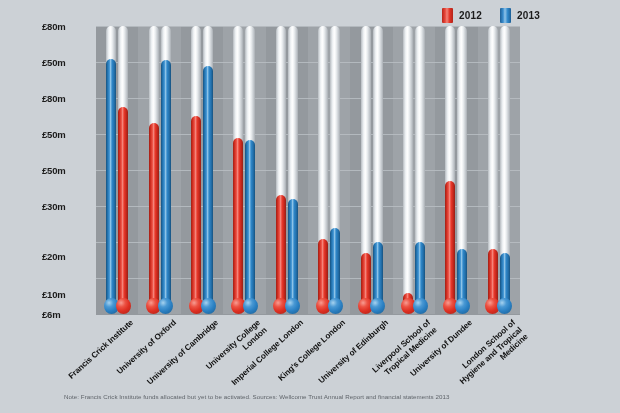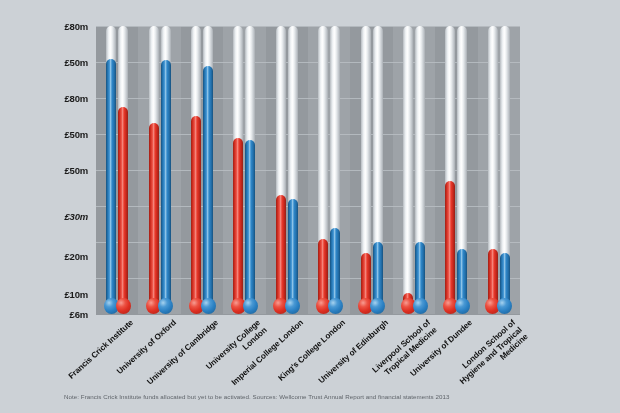--- a/index.html
+++ b/index.html
@@ -60,21 +60,21 @@
     height:1px;
     background:#b9bec3;
     opacity:.85;
   }
   .gridline.base{background:#8a8f94;}
 
   .axis-label{
     position:absolute;
     right:532px;
     width:46px;
-    text-align:right;
+    text-align:left;
     font-size:9.5px;
     font-weight:bold;
     color:#1b1b1b;
     transform:translateY(-50%);
     letter-spacing:-.2px;
     white-space:nowrap;
   }
 
   
   .groups{
@@ -164,20 +164,30 @@
     color:#5f646a;
     letter-spacing:.05px;
     white-space:nowrap;
   }
 </style>
 </head>
 <body>
 
 <div id="chart-root">
 
+  <div class="legend">
+    <div class="legend-item">
+      <span class="legend-swatch red"></span>
+      <span class="legend-label">2012</span>
+    </div>
+    <div class="legend-item">
+      <span class="legend-swatch blue"></span>
+      <span class="legend-label">2013</span>
+    </div>
+  </div>
 
   <div class="plot" id="plot">
     <div class="bandstripes" id="bandstripes">
         <div class="band"></div>
         <div class="band alt"></div>
         <div class="band"></div>
         <div class="band alt"></div>
         <div class="band"></div>
         <div class="band alt"></div>
         <div class="band"></div>
@@ -319,21 +329,21 @@
         </div>
       </div>
   </div>
 
   <div id="axislabels">
       <div class="axis-label" style="top: 26px;">£80m</div>
       <div class="axis-label" style="top: 62px;">£50m</div>
       <div class="axis-label" style="top: 98px;">£80m</div>
       <div class="axis-label" style="top: 134px;">£50m</div>
       <div class="axis-label" style="top: 170px;">£50m</div>
-      <div class="axis-label" style="top: 216px; font-style: italic;">£30m</div>
+      <div class="axis-label" style="top: 206px;">£30m</div>
       <div class="axis-label" style="top: 256px;">£20m</div>
       <div class="axis-label" style="top: 294px;">£10m</div>
       <div class="axis-label" style="top: 314px;">£6m</div>
     </div>
 
   <div class="cats" id="cats">
       <div class="cat" style="left: 33.2px;">Francis Crick Institute</div>
       <div class="cat" style="left: 75.6px;">University of Oxford</div>
       <div class="cat" style="left: 118px;">University of Cambridge</div>
       <div class="cat" style="left: 160.4px;">University College London</div>

